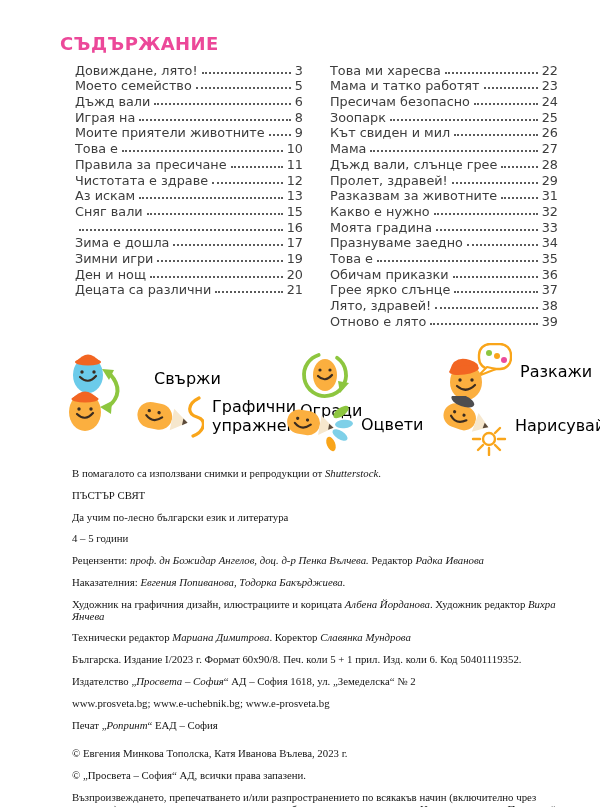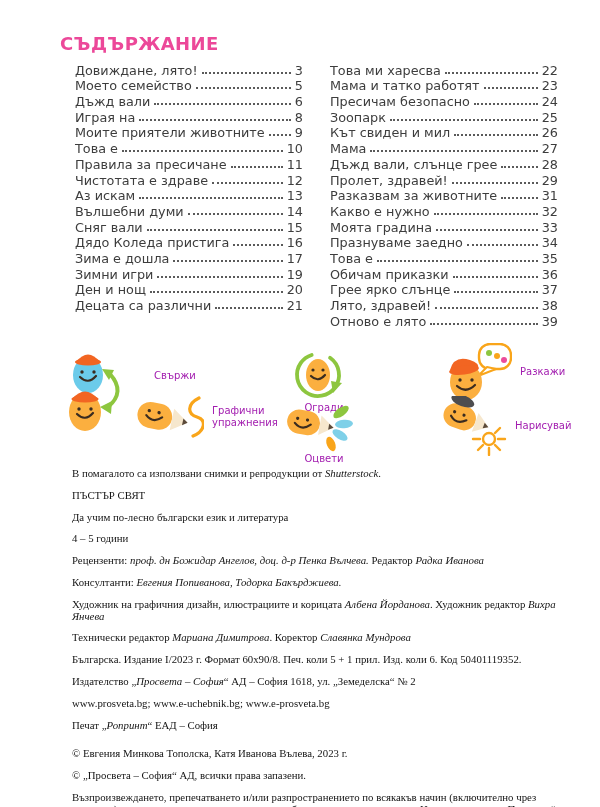--- a/index.html
+++ b/index.html
@@ -13,21 +13,21 @@
     --c-wood:#F6E7CD; --c-text:#3d3d3d;
   }
   .title{position:absolute;left:60px;top:33px;margin:0;font-size:18px;font-weight:700;
          letter-spacing:.4px;color:#ec4899;}
   .toc{position:absolute;left:60px;top:62px;width:498px;display:flex;gap:12px;}
   .toc-col{width:243px;margin-left:15px;}
   .toc-row{display:flex;align-items:flex-end;height:15.7px;font-size:12.8px;color:#3d3d3d;}
   .toc-label{white-space:nowrap;line-height:15px;}
   .toc-leader{flex:1;border-bottom:2px dotted #5a5a5a;margin:0 4px 4px 4px;min-width:8px;}
   .toc-page{white-space:nowrap;line-height:15px;}
-  .act{position:absolute;display:flex;align-items:center;font-size:10px;color:#a21caf;}
+  .act{position:absolute;display:flex;align-items:center;font-size:16px;color:#000000;}
   .act svg{flex:0 0 auto;}
   .act-label{margin-left:8px;line-height:1.18;}
   .colophon{position:absolute;left:62px;top:458px;width:532px;
             font-family:"Liberation Serif",serif;font-size:10.8px;line-height:11.8px;color:#141414;}
   .colophon p{margin:10px;}
   .it{font-style:italic;}
   .mt-authors{margin-top:21px !important;}
   .mt-series{margin-top:9px !important;}
   .mt-block{margin-top:7px !important;}
   .mt-copy{margin-top:17px !important;}
@@ -81,31 +81,25 @@
           <span class="toc-label">Чистотата е здраве</span>
           <span class="toc-leader"></span>
           <span class="toc-page">12</span>
         </div>
         <div class="toc-row">
           <span class="toc-label">Аз искам</span>
           <span class="toc-leader"></span>
           <span class="toc-page">13</span>
         </div>
         <div class="toc-row">
-          <span class="toc-label">Вълшебни думи</span>
-          <span class="toc-leader"></span>
-          <span class="toc-page">14</span>
-        </div>
-        <div class="toc-row">
           <span class="toc-label">Сняг вали</span>
           <span class="toc-leader"></span>
           <span class="toc-page">15</span>
         </div>
         <div class="toc-row">
-          <span class="toc-label">Дядо Коледа пристига</span>
           <span class="toc-leader"></span>
           <span class="toc-page">16</span>
         </div>
         <div class="toc-row">
           <span class="toc-label">Зима е дошла</span>
           <span class="toc-leader"></span>
           <span class="toc-page">17</span>
         </div>
         <div class="toc-row">
           <span class="toc-label">Зимни игри</span>
@@ -253,21 +247,21 @@
       <ellipse cx="26" cy="27" rx="12" ry="16" fill="#FBAF3F"></ellipse>
       <circle cx="21" cy="22" r="1.6" fill="#3A2C20"></circle>
         <circle cx="31" cy="22" r="1.6" fill="#3A2C20"></circle>
       <path d="M19 28 Q26 35 33 27" stroke="#3A2C20" stroke-width="2.2" fill="none" stroke-linecap="round"></path>
       <circle cx="26" cy="27" r="21" fill="none" stroke="#8DC63F" stroke-width="3.8" stroke-dasharray="112 21" stroke-linecap="round" transform="rotate(-55 26 27)"></circle>
       <polygon points="39,33 50,35 41,45" fill="#8DC63F"></polygon>
     </svg>
     <span class="act-label">Огради</span>
   </div>
 
-  <div class="act" style="left:287px;top:397px;flex-direction:column;">
+  <div class="act" style="left:287px;top:397px;">
     <svg width="66" height="56" viewBox="0 0 66 56">
       <g transform="rotate(10 20 26)">
         <rect x="0" y="14" width="33" height="24" rx="12" fill="#FBAF3F"></rect>
         <polygon points="33,16 47,26 33,36" fill="#F6E7CD"></polygon>
         <polygon points="42,23 47,26 42,29" fill="#5B4A3A"></polygon>
         <circle cx="10" cy="23" r="1.6" fill="#3A2C20"></circle>
           <circle cx="20" cy="23" r="1.6" fill="#3A2C20"></circle>
         <path d="M8 28 Q16 35 24 27" stroke="#3A2C20" stroke-width="2.2" fill="none" stroke-linecap="round"></path>
       </g>
       <ellipse cx="54" cy="15" rx="9" ry="4.2" transform="rotate(-35 54 15)" fill="#8DC63F"></ellipse>
@@ -319,21 +313,21 @@
     </svg>
     <span class="act-label">Нарисувай</span>
   </div>
 
   <div class="colophon">
     <p><span>В помагалото са използвани снимки и репродукции от </span><span class="it">Shutterstock</span><span>.</span></p>
     <p class="mt-series">ПЪСТЪР СВЯТ</p>
     <p>Да учим по-лесно български език и литература</p>
     <p>4 – 5 години</p>
     <p class="mt-block"><span>Рецензенти: </span><span class="it">проф. дн Божидар Ангелов, доц. д-р Пенка Вълчева.</span><span> Редактор </span><span class="it">Радка Иванова</span></p>
-    <p><span>Консултанти: </span><span class="it">Евгения Попиванова, Тодорка Бакърджиева.</span></p>
+    <p><span>Наказателния: </span><span class="it">Евгения Попиванова, Тодорка Бакърджиева.</span></p>
     <p><span>Художник на графичния дизайн, илюстрациите и корицата </span><span class="it">Албена Йорданова</span><span>. Художник редактор </span><span class="it">Вихра Янчева</span></p>
     <p><span>Технически редактор </span><span class="it">Мариана Димитрова</span><span>. Коректор </span><span class="it">Славянка Мундрова</span></p>
     <p class="mt-block">Българска. Издание I/2023 г. Формат 60x90/8. Печ. коли 5 + 1 прил. Изд. коли 6. Код 50401119352.</p>
     <p class="mt-block"><span>Издателство „</span><span class="it">Просвета – София</span><span>“ АД – София 1618, ул. „Земеделска“ № 2</span></p>
     <p>www.prosveta.bg; www.e-uchebnik.bg; www.e-prosveta.bg</p>
     <p class="mt-block"><span>Печат „</span><span class="it">Ропринт</span><span>“ ЕАД – София</span></p>
     <p class="mt-copy">© Евгения Минкова Тополска, Катя Иванова Вълева, 2023 г.</p>
     <p>© „Просвета – София“ АД, всички права запазени.</p>
     <p class="mt-warn">Възпроизвеждането, препечатването и/или разпространението по всякакъв начин (включително чрез интернет) на това издание или на части от него без писмено разрешение от Издателска група „Просвета“ е престъпление против интелектуалната собственост, наказуемо съгласно чл. 172а от Наказателния кодекс.</p>
     <p class="mt-warn">ISBN 978–954–01–4330–9</p>

